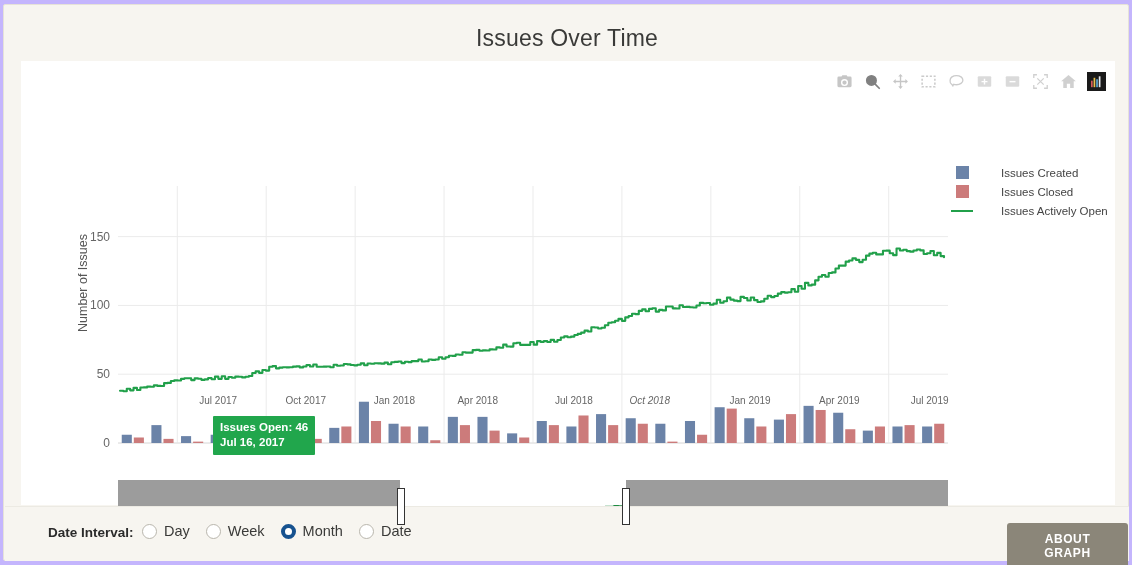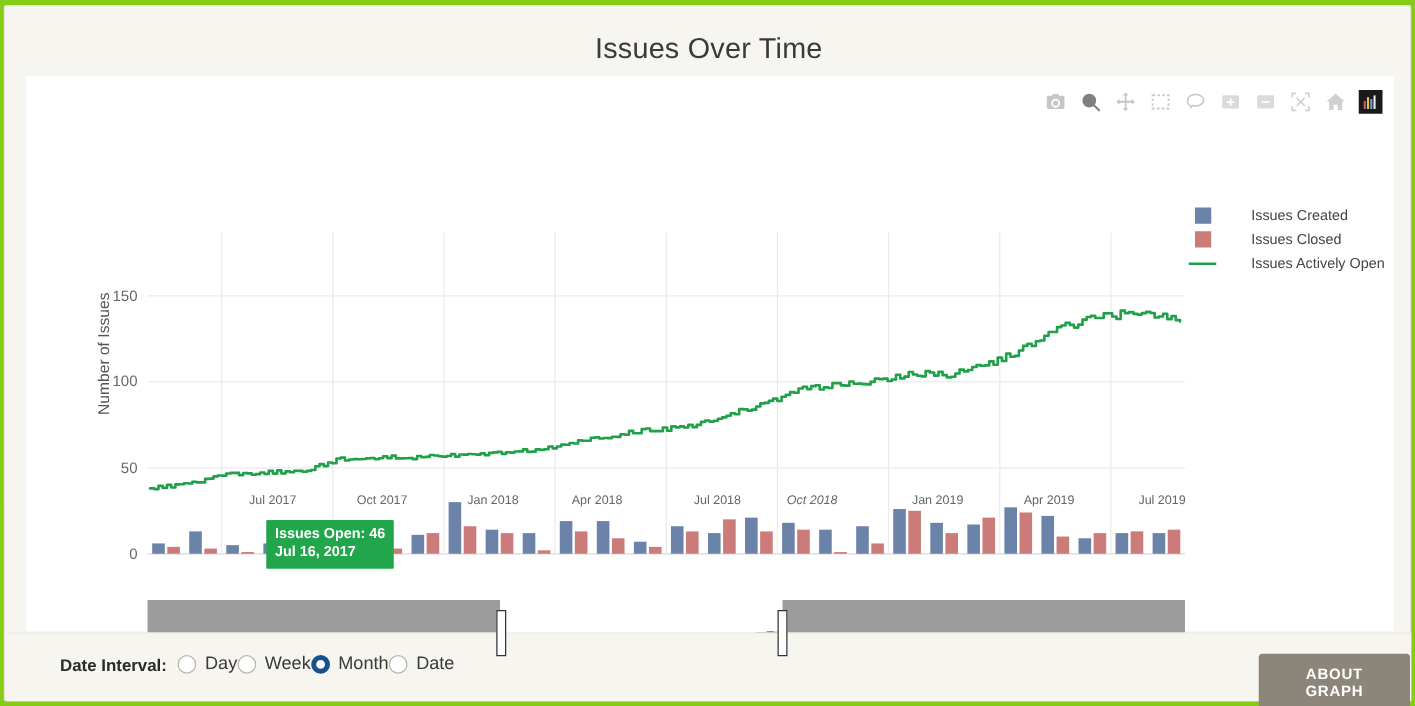--- a/index.html
+++ b/index.html
@@ -5,21 +5,21 @@
 <style>
   * { box-sizing: border-box; }
   html, body {
     margin: 0; padding: 0;
     background: #ffffff;
     font-family: "Liberation Sans", sans-serif;
   }
   #app {
     position: relative;
     width: 1132px; height: 565px;
-    background: #84cc16;
+    background: #c4b5fd;
     overflow: hidden;
   }
   .card {
     position: absolute;
     left: 3px; top: 4px;
     width: 1126px; height: 557px;
     background: #f7f5f0;
     border: 1px solid #e6e2d8;
     border-radius: 2px;
   }
@@ -174,20 +174,21 @@
     font-size: 13.5px;
     font-weight: 700;
     color: #2b2b2b;
     padding-left: 23px;
   }
   .radio-group {
     position: absolute;
     left: 138px; top: 518px;
     display: flex;
     align-items: center;
+    gap: 16px;
   }
   .radio-opt {
     display: flex;
     align-items: center;
     cursor: pointer;
     gap: 7px;
   }
   .radio-dot {
     width: 15px; height: 15px;
     border-radius: 50%;

